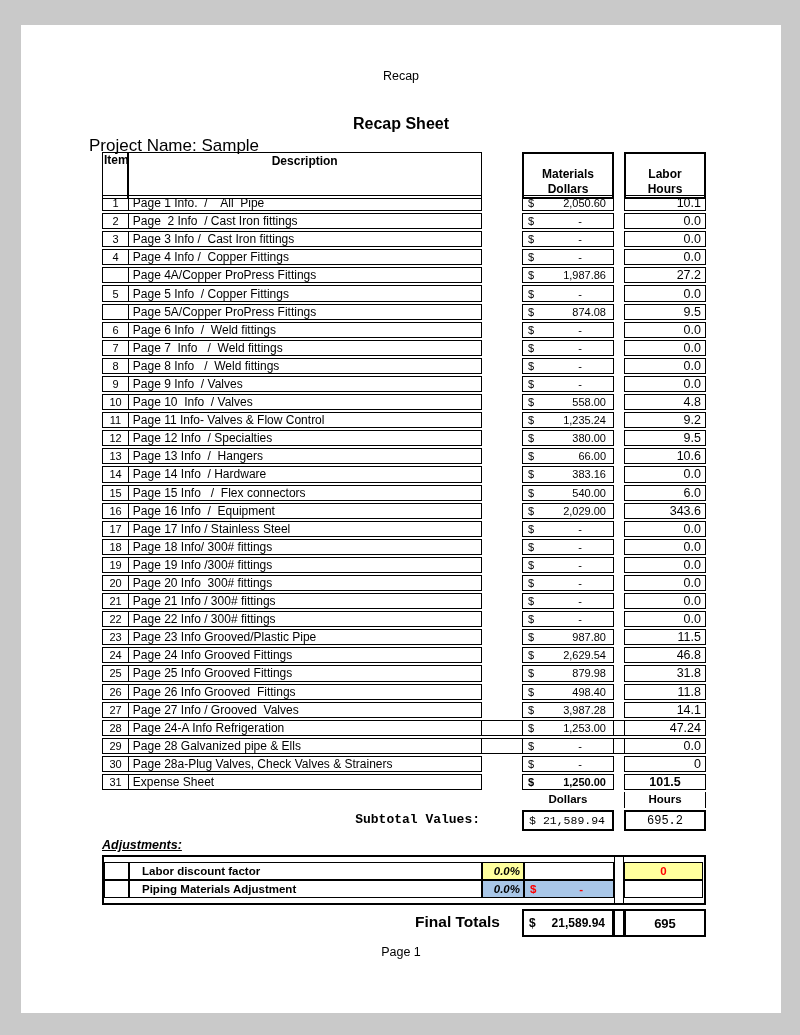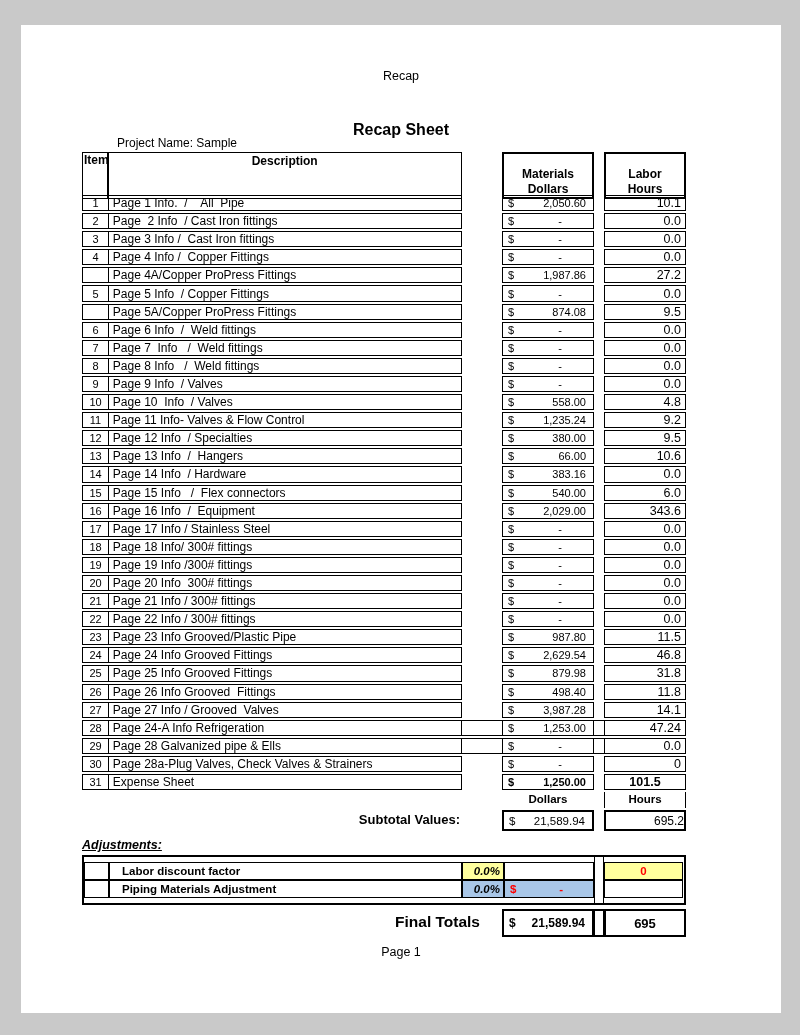--- a/index.html
+++ b/index.html
@@ -2,24 +2,24 @@
 <html><head>
 <meta charset="utf-8">
 <style>
   * { margin:0; padding:0; box-sizing:border-box; }
   html,body { width:800px; height:1035px; }
   body { font-family:"Liberation Sans", sans-serif; color:#000; position:relative; }
 
   .page { position:absolute; left:21px; top:25px; width:760px; height:988px; background:#fff; }
 
   .recap-head { position:absolute; top:44px; left:0; width:100%; text-align:center; font-size:12.5px; }
-  .sheet-title { position:absolute; top:90px; left:0; width:100%; text-align:center; font-size:16px; font-weight:bold;margin-top:6px; }
-  .project-name { position:absolute; top:111px; left:68px; font-size:12px;margin-left:28px; }
-
-  .sheet { position:absolute; left:61px; top:127px; width:604px; }
+  .sheet-title { position:absolute; top:90px; left:0; width:100%; text-align:center; font-size:16px; font-weight:bold; }
+  .project-name { position:absolute; top:111px; left:68px; font-size:17px; }
+
+  .sheet { position:absolute; left:81px; top:127px; width:604px; }
 
   .grid6 { display:grid; grid-template-columns:27px 353px 40px 92px 10px 82px; }
 
   
   .hdr { height:36px; }
   .hdr .hitem { border:1.6px solid #000; font-weight:bold; font-size:12px; padding-left:1px; }
   .hdr .hdesc { border:1.6px solid #000; margin-left:-1.6px; font-weight:bold; font-size:12px; text-align:center; padding-top:1px; }
   .hdr .hbox { border:2.5px solid #000; font-weight:bold; font-size:12px; text-align:center; line-height:15px; padding-top:13px; }
 
   
@@ -34,25 +34,25 @@
   .rows .gap.xline { border-top:1.2px solid #000; border-bottom:1.2px solid #000; }
   .rows .boldrow { font-weight:bold; border-width:1.8px; }
   .rows .hrs.boldrow { justify-content:center; padding-right:0; }
 
   
   .unitrow { margin-top:2px; height:16px; }
   .unitrow div { font-size:11.5px; font-weight:bold; text-align:center; line-height:15px; }
   .unitrow .u-hours { border-left:1.4px solid #000; border-right:1.4px solid #000; }
 
   
-  .subrow { margin-top:2px; height:21px; }
+  .subrow { margin-top:2px; height:21px;font-family:Liberation Mono, monospace; }
   .subrow .slabel { grid-column:1 / span 2; text-align:right; font-weight:bold; font-size:13px; line-height:20px; padding-right:2px; }
   .subrow .sbox { border:2.5px solid #000; font-size:11.5px; display:flex; align-items:center; }
   .subrow .smat { justify-content:space-between; padding:0 7px 0 5px; }
-  .subrow .shrs { justify-content:flex-end; font-size:12px; }
+  .subrow .shrs { justify-content:center; font-size:12px; }
 
   
   .adj-heading { margin-top:7px; font-size:12.5px; font-weight:bold; font-style:italic; text-decoration:underline; }
   .adjbox { margin-top:3px; border:2.5px solid #000; display:grid;
             grid-template-columns:25px 353px 42px 90px 10px 79px;
             grid-template-rows:5px 18px 18px 5px; }
   .adjbox .ac { border:1.2px solid #000; font-size:11.5px; display:flex; align-items:center; }
   .adjbox .alabel { font-weight:bold; padding-left:12px; }
   .adjbox .apct { font-weight:bold; font-style:italic; justify-content:flex-end; padding-right:3px; }
   .adjbox .amat { justify-content:space-between; padding:0 8px 0 5px; font-weight:bold; }

